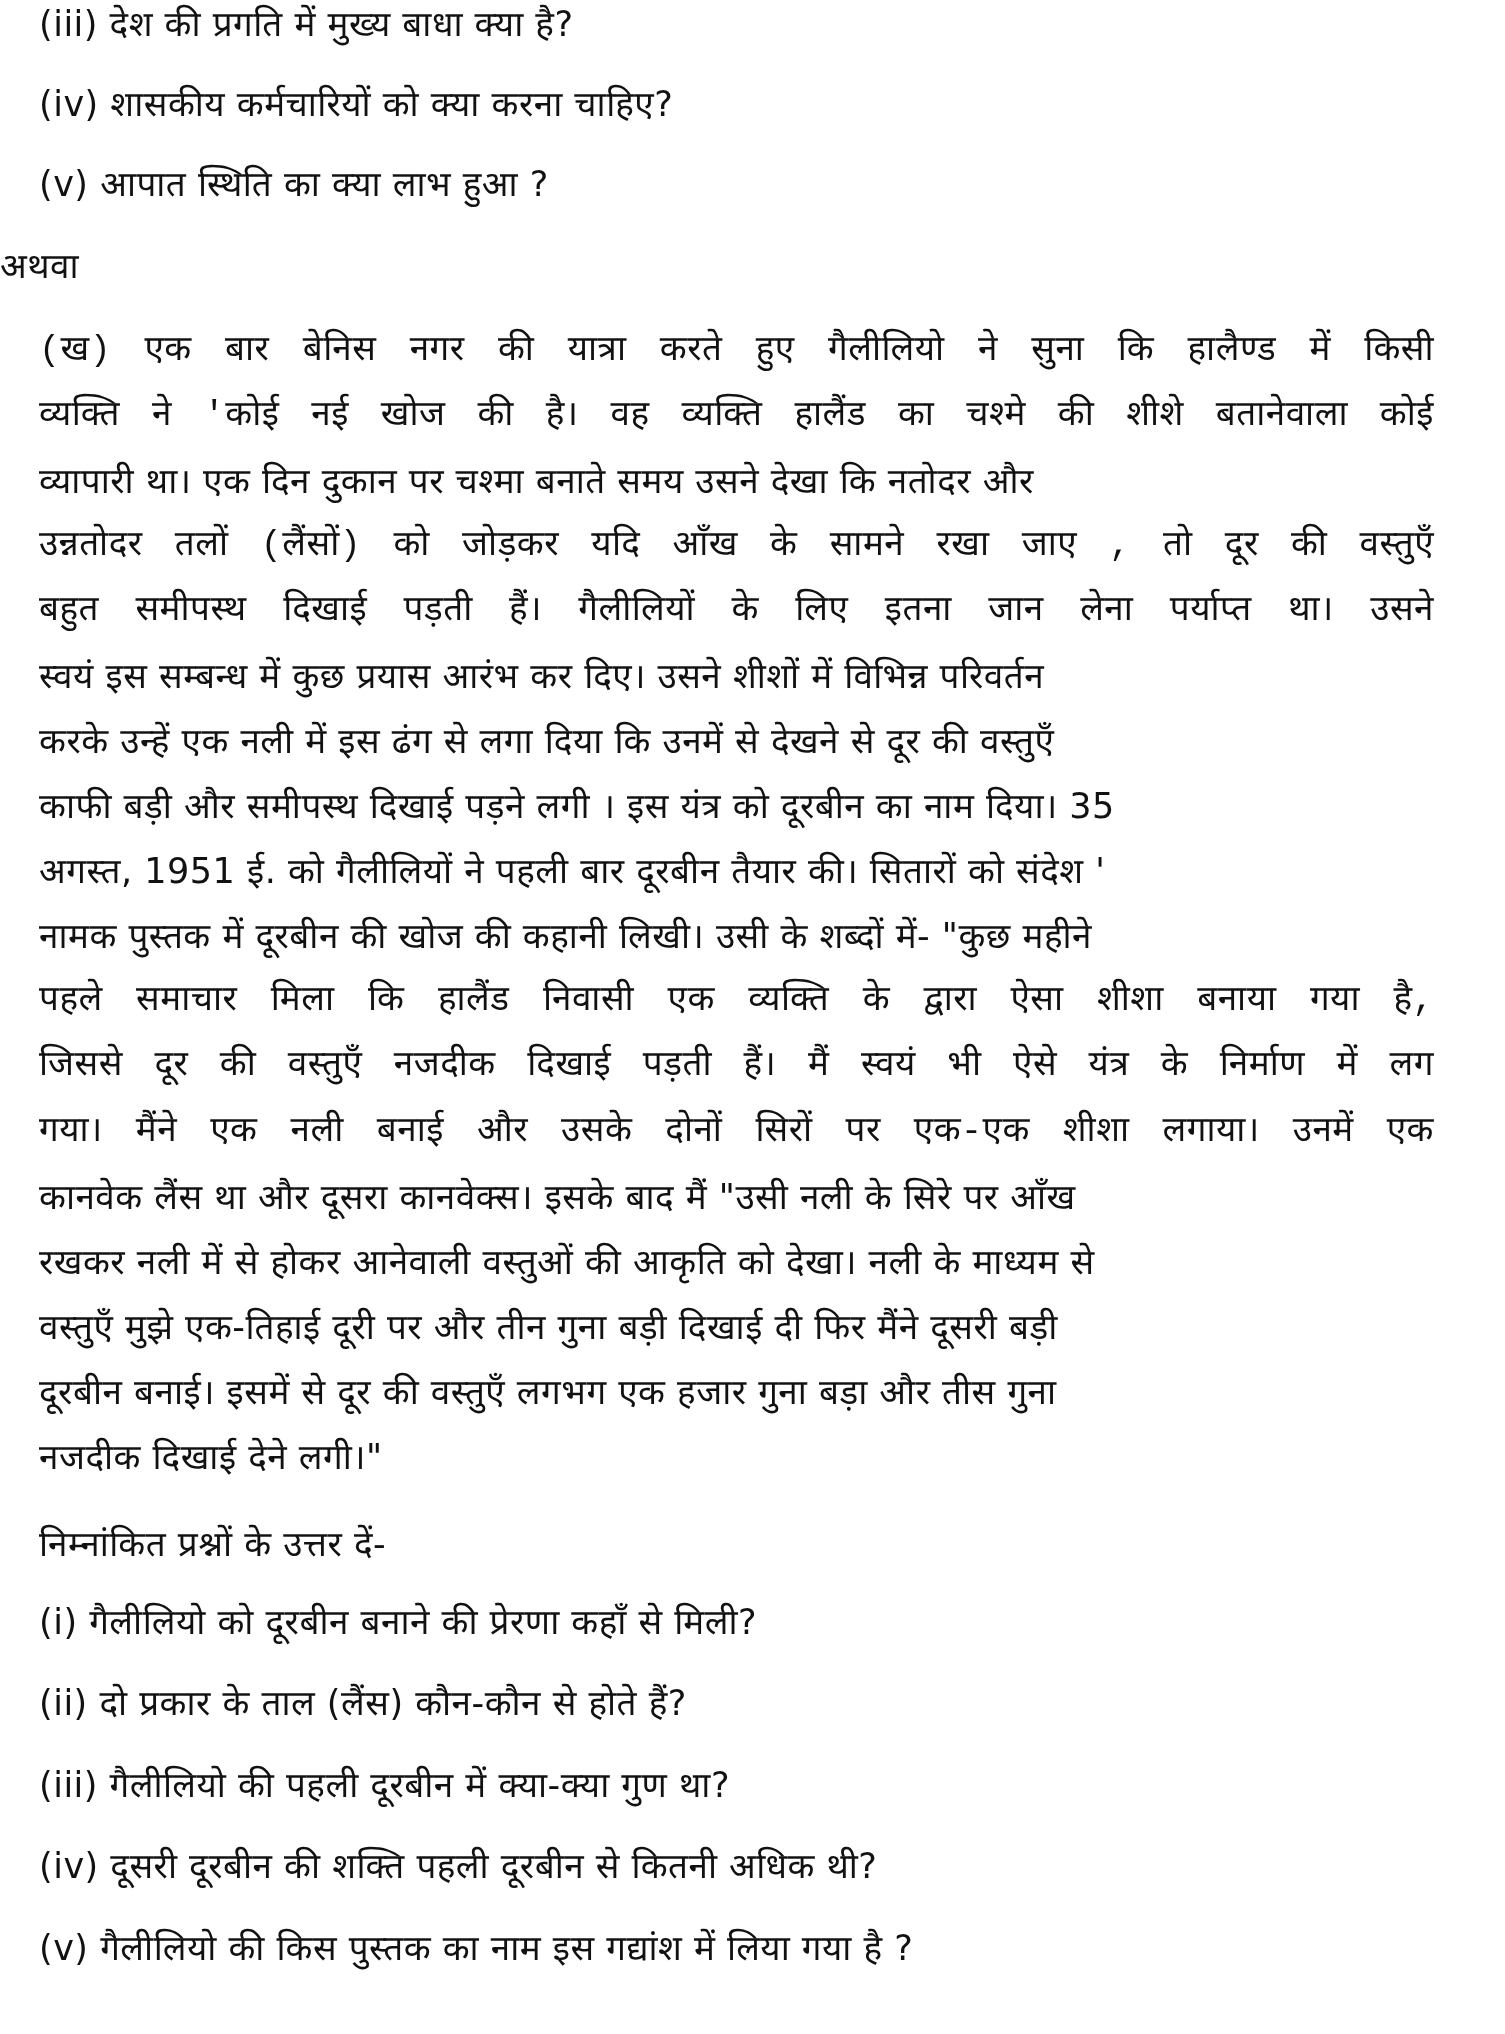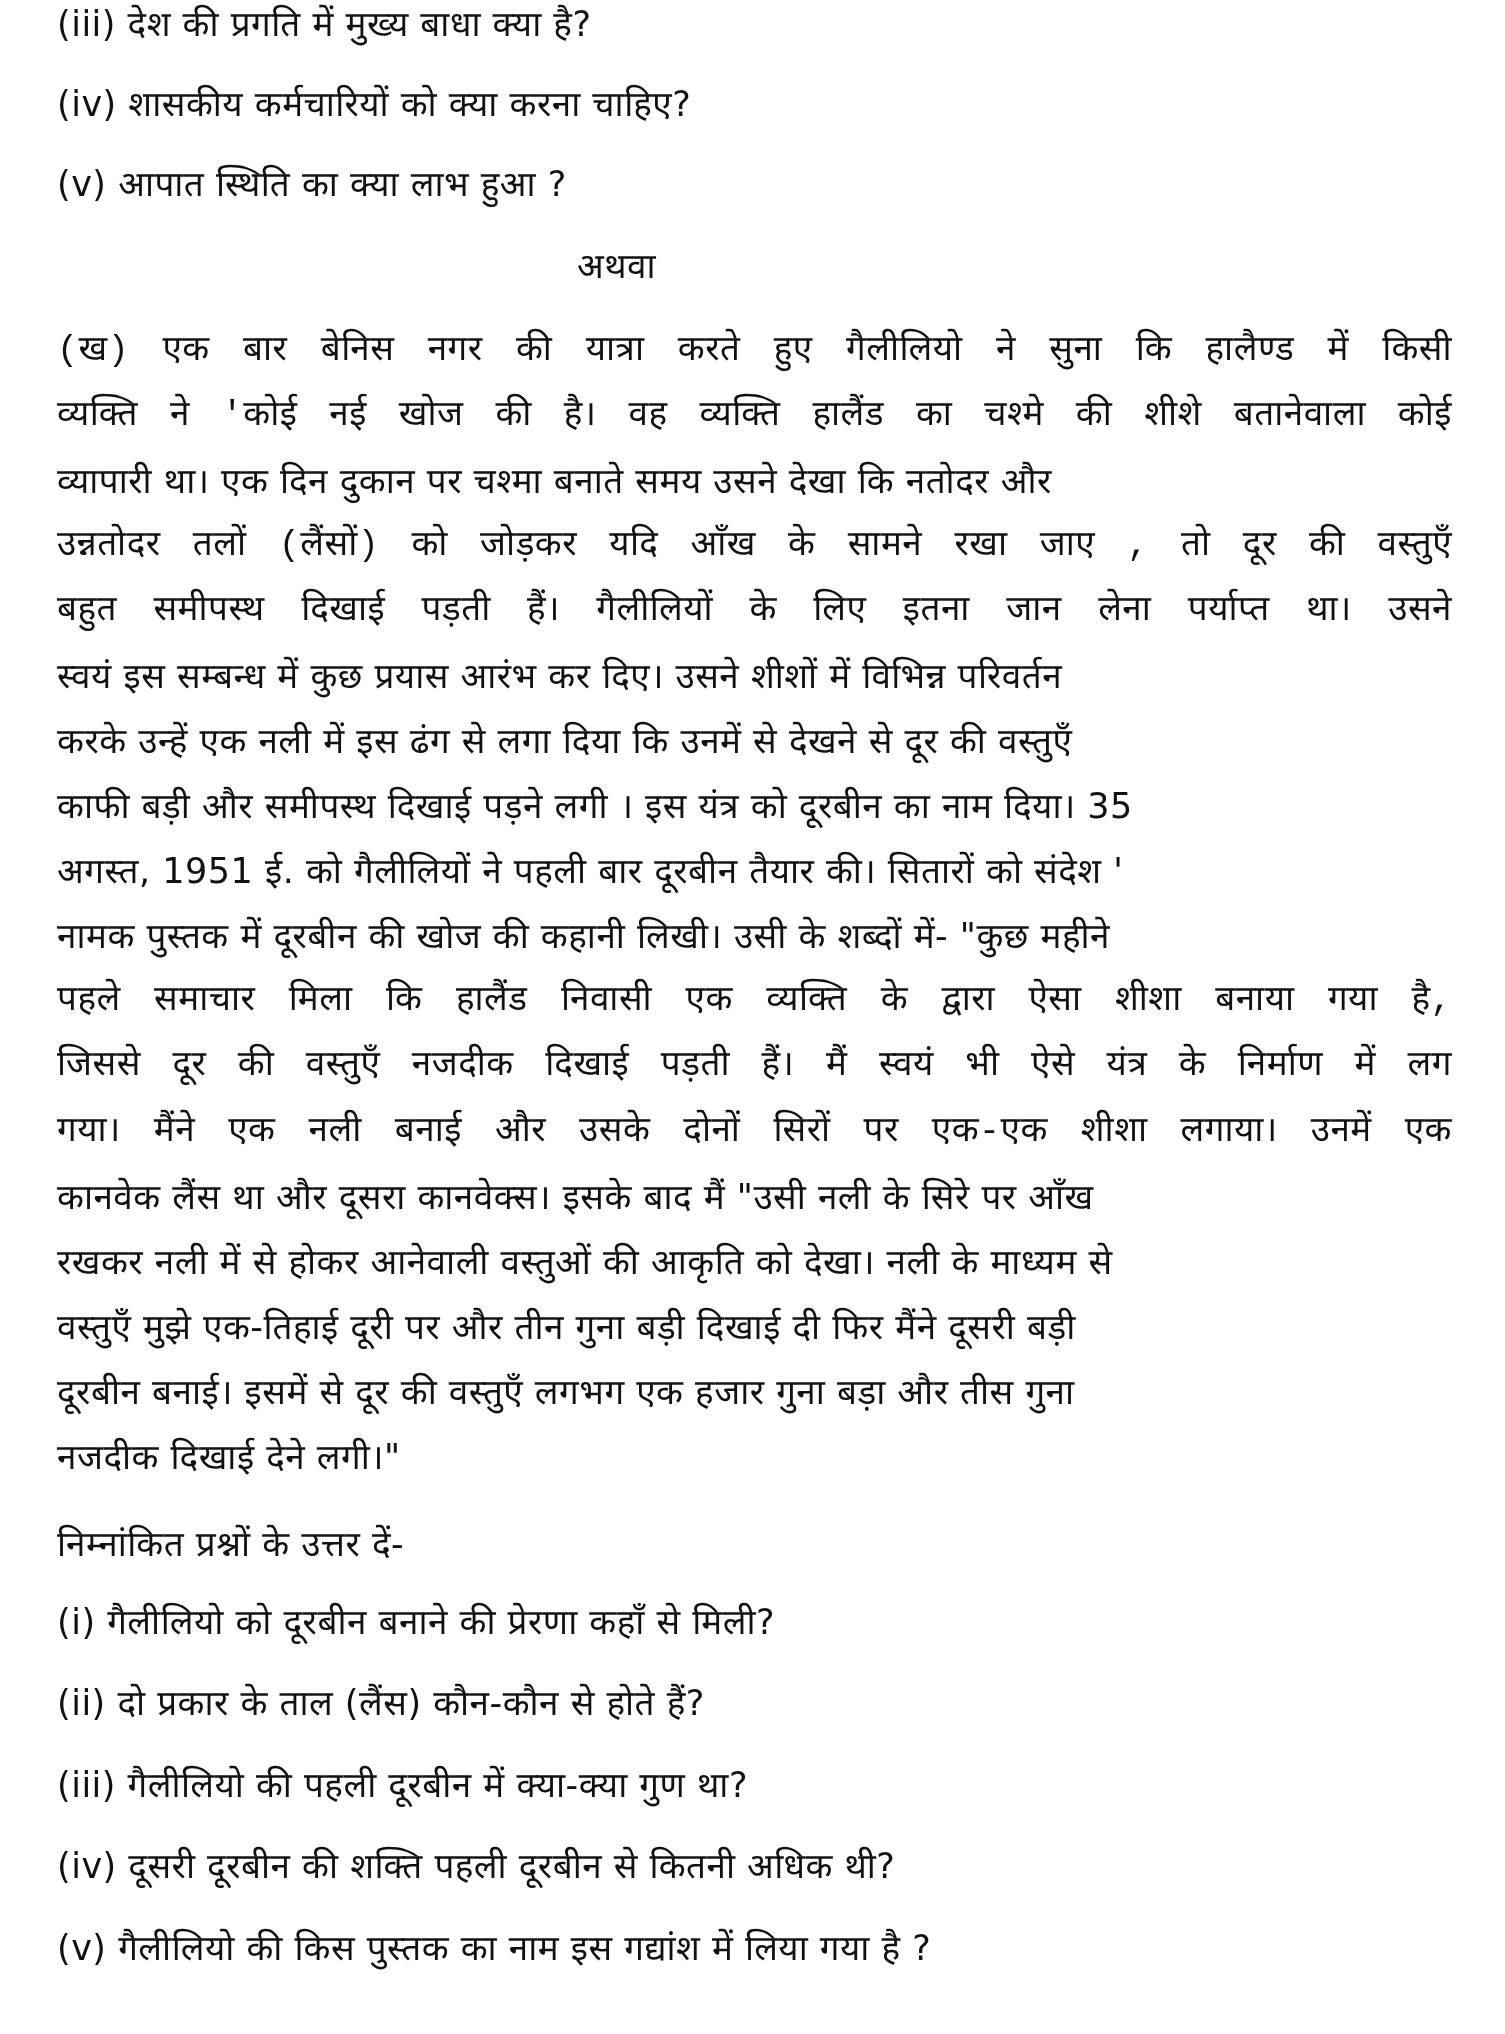--- a/index.html
+++ b/index.html
@@ -1,19 +1,19 @@
 <!DOCTYPE html>
 <html><head>
 <meta charset="utf-8">
 <style>
   html, body { margin:0; padding:0; background:#ffffff; }
   body { width:1505px; height:2034px; position:relative; overflow:hidden;
          font-family: "DejaVu Sans", "Liberation Sans", sans-serif; color:#111; }
-  .line { position:absolute; left:57px; white-space:nowrap; font-size:35px; line-height:44px; letter-spacing:0.5px; }
-  .center { left:0; width:1233px; text-align:center; }
+  .line { position:absolute; left:39px; white-space:nowrap; font-size:35px; line-height:44px; letter-spacing:0.5px; }
+  .center { left:0; width:1233px; }
   .justify { width:1395px; text-align:justify; text-align-last:justify;font-family:Liberation Mono, monospace; }
 </style>
 </head>
 <body>
 
 <div>
   <div class="line" style="top:2px">(iii) देश की प्रगति में मुख्य बाधा क्या है?</div>
   <div class="line" style="top:82px">(iv) शासकीय कर्मचारियों को क्या करना चाहिए?</div>
   <div class="line" style="top:162px">(v) आपात स्थिति का क्या लाभ हुआ ?</div>
 

